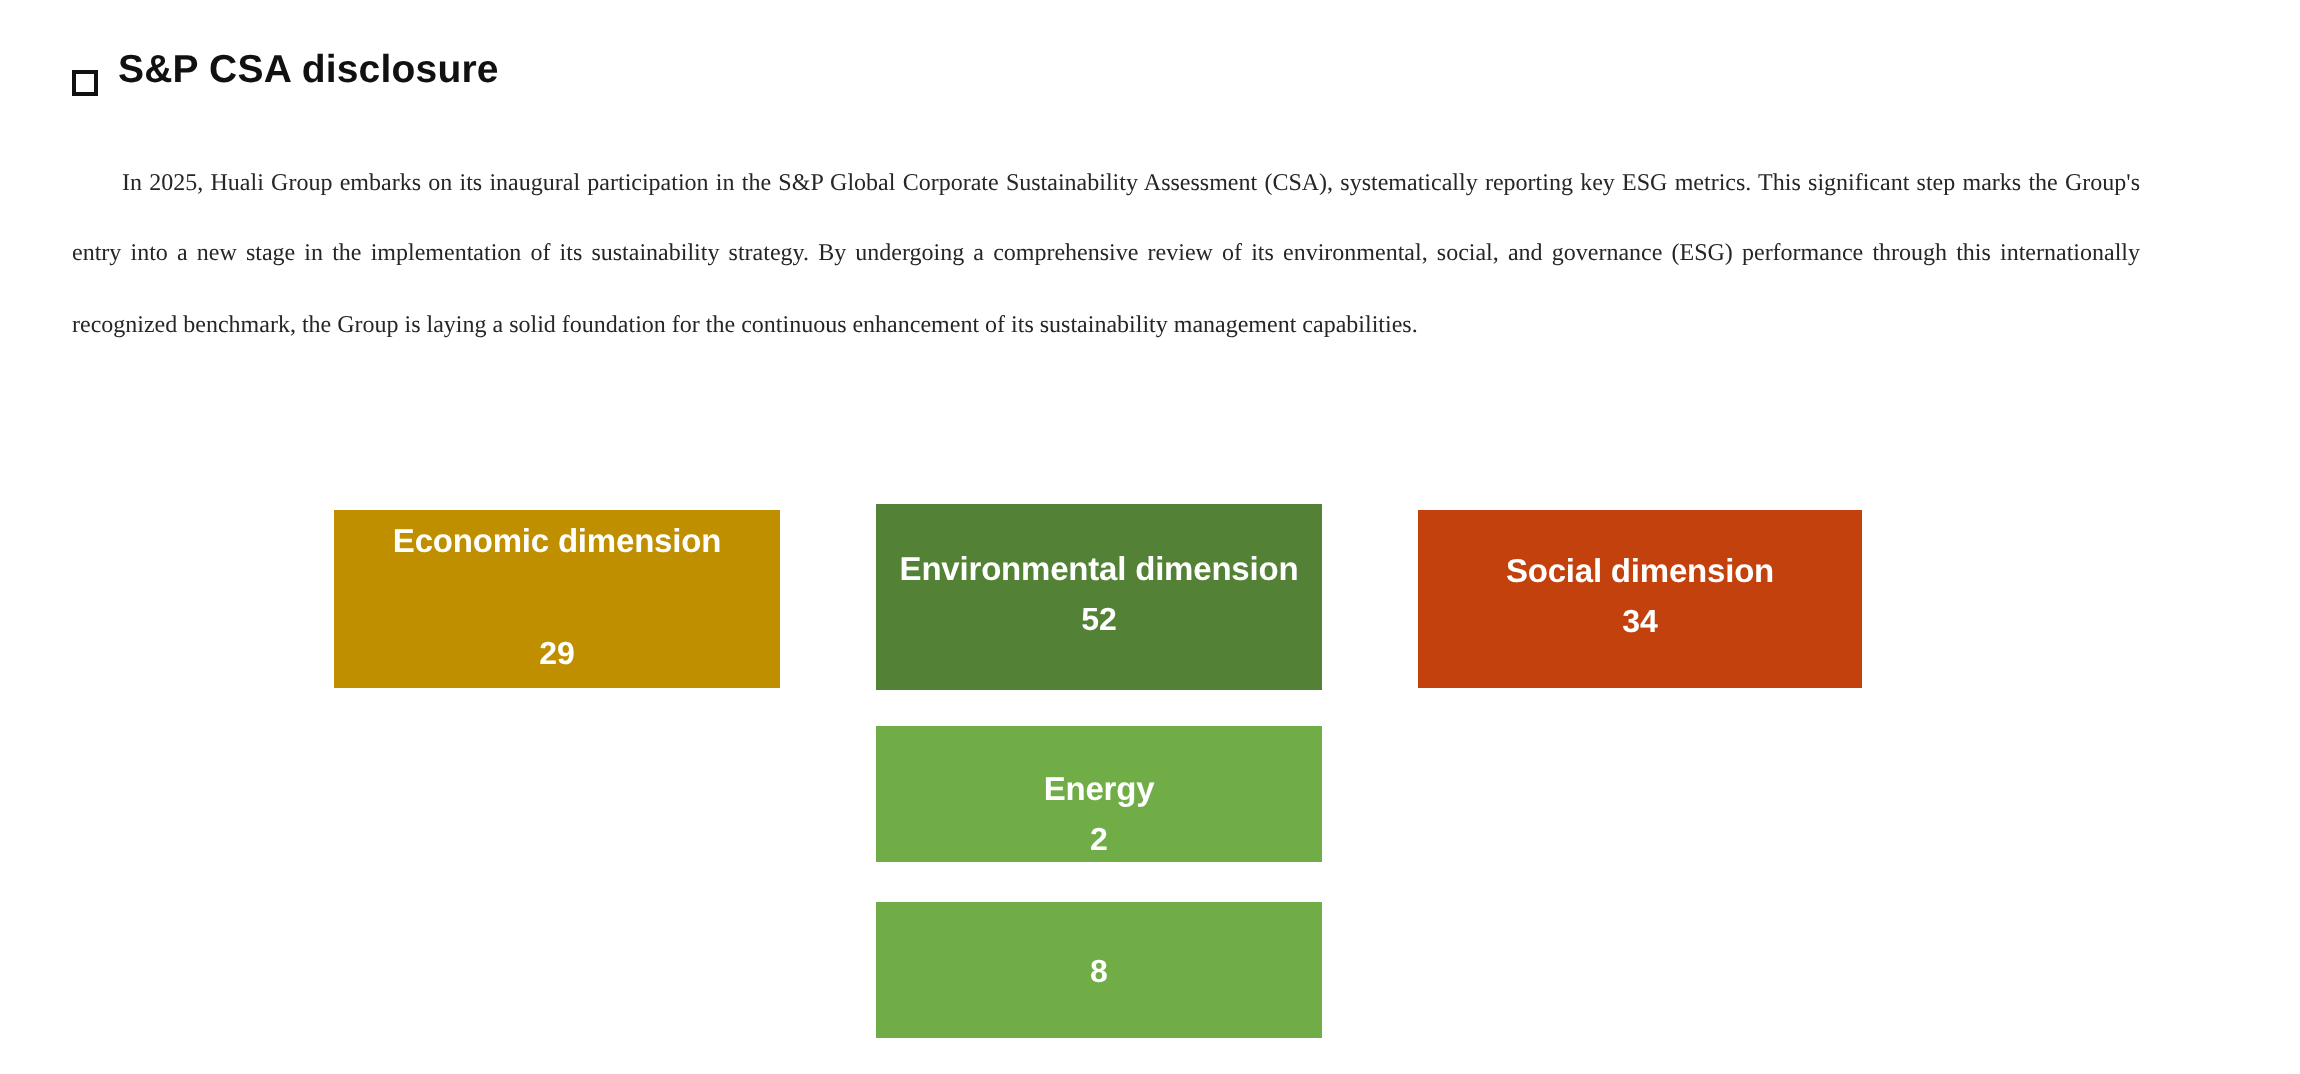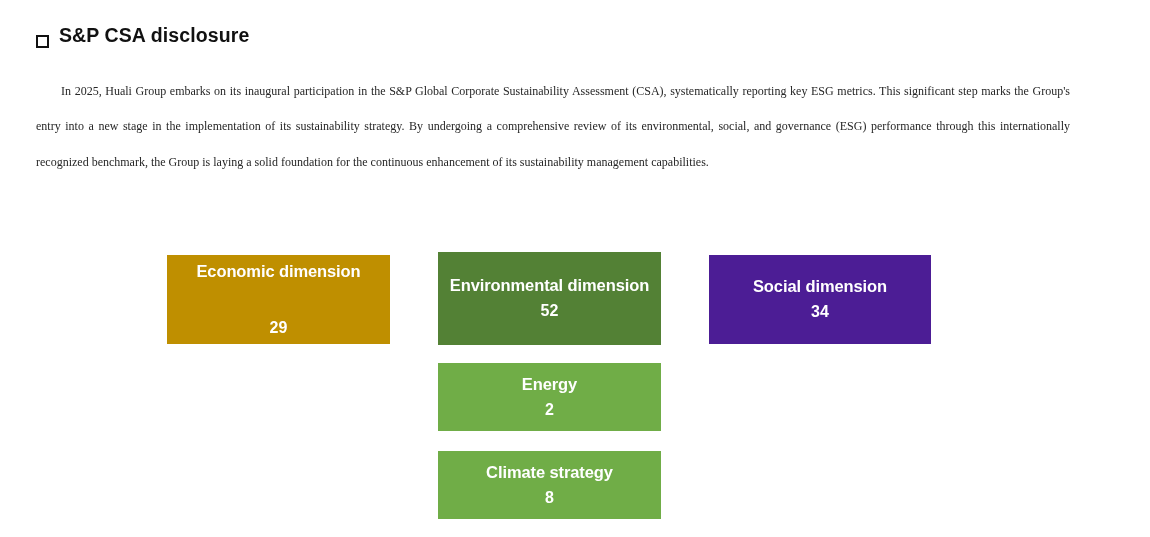--- a/index.html
+++ b/index.html
@@ -125,26 +125,25 @@
 <div class="box" id="box-economic" style="background:#BF8F00;gap:31px;">
   <span class="box-label">Economic dimension</span>
   <span class="box-value">29</span>
 </div>
 
 <div class="box" id="box-environmental" style="background:#538135;">
   <span class="box-label">Environmental dimension</span>
   <span class="box-value">52</span>
 </div>
 
-<div class="box" id="box-social" style="background:#4c1d95;">
+<div class="box" id="box-social" style="background:#c2410c;">
   <span class="box-label">Social dimension</span>
   <span class="box-value">34</span>
 </div>
 
-<div class="box" id="box-energy" style="background:#70AD47;">
+<div class="box" id="box-energy" style="background:#70AD47;justify-content:flex-end;">
   <span class="box-label">Energy</span>
   <span class="box-value">2</span>
 </div>
 
 <div class="box" id="box-climate" style="background:#70AD47;">
-  <span class="box-label">Climate strategy</span>
   <span class="box-value">8</span>
 </div>
 
 </body></html>

